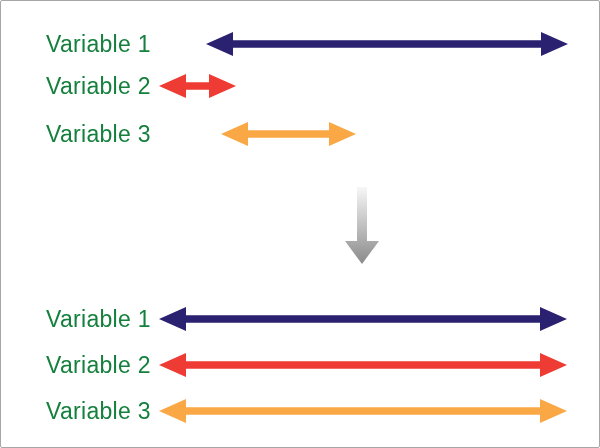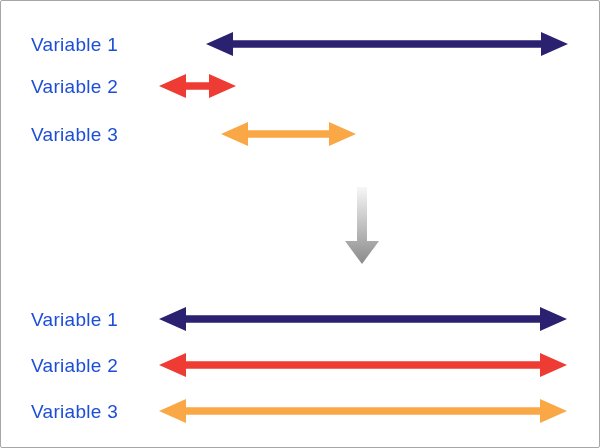--- a/index.html
+++ b/index.html
@@ -9,26 +9,26 @@
     box-sizing:border-box;
     background:#ffffff;
     border:1px solid #a6a6a9;
     border-radius:2px;
     overflow:hidden;
     font-family:"Liberation Sans", sans-serif;
   }
   .arrow-layer{position:absolute;left:0;top:0;width:600px;height:448px;}
   .lbl{
     position:absolute;
-    left:30px;
+    left:45px;
     transform:translateY(-50%);
-    font-size:19px;
+    font-size:23px;
     line-height:1;
     letter-spacing:0.3px;
-    color:#1d4ed8;
+    color:#15803d;
     white-space:nowrap;
     user-select:none;
   }
   .b1{top:43px}
   .b2{top:85px}
   .b3{top:133px}
   .a1{top:318px}
   .a2{top:364px}
   .a3{top:410px}
 </style>

